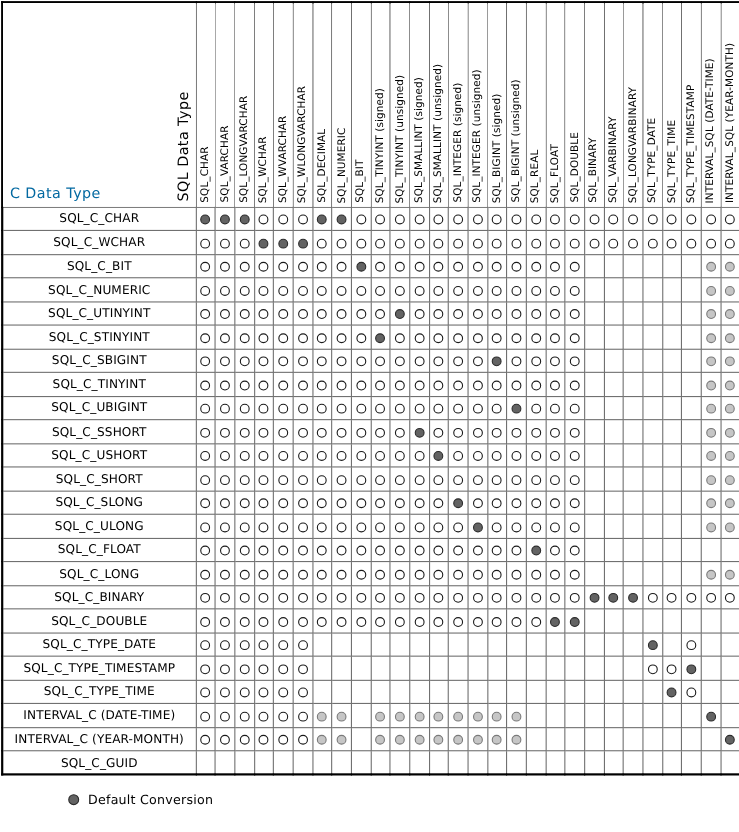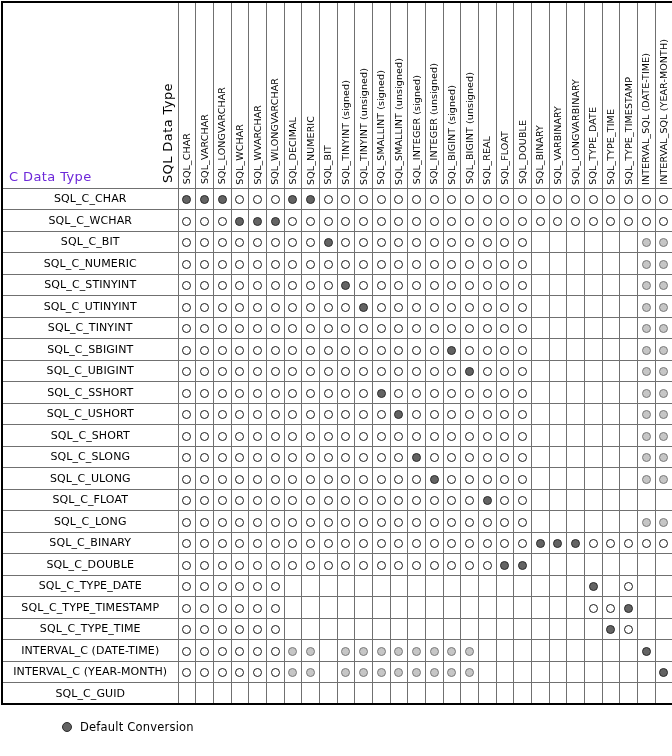--- a/index.html
+++ b/index.html
@@ -33,21 +33,21 @@
     border-bottom:2px solid #000;
     vertical-align:bottom;
   }
   .corner-c{
     position:absolute;
     left:6px;bottom:4px;
     font-size:13px;
     letter-spacing:.4px;
     white-space:nowrap;
     font-weight:normal;
-    color:#6d28d9;
+    color:#0369a1;
     text-align:center;
   }
   .corner-sql{
     position:absolute;
     right:3px;bottom:4px;
     writing-mode:vertical-rl;
     transform:rotate(180deg);
     font-size:13px;
     letter-spacing:.4px;
     white-space:nowrap;
@@ -338,20 +338,51 @@
           <td class="cell"></td>
           <td class="cell"></td>
           <td class="cell"></td>
           <td class="cell"></td>
           <td class="cell"></td>
           <td class="cell"></td>
           <td class="cell"><span class="mk light"></span></td>
           <td class="cell"><span class="mk light"></span></td>
         </tr>
         <tr>
+          <td class="rowlabel">SQL_C_UTINYINT</td>
+          <td class="cell"><span class="mk open"></span></td>
+          <td class="cell"><span class="mk open"></span></td>
+          <td class="cell"><span class="mk open"></span></td>
+          <td class="cell"><span class="mk open"></span></td>
+          <td class="cell"><span class="mk open"></span></td>
+          <td class="cell"><span class="mk open"></span></td>
+          <td class="cell"><span class="mk open"></span></td>
+          <td class="cell"><span class="mk open"></span></td>
+          <td class="cell"><span class="mk open"></span></td>
+          <td class="cell"><span class="mk open"></span></td>
+          <td class="cell"><span class="mk filled"></span></td>
+          <td class="cell"><span class="mk open"></span></td>
+          <td class="cell"><span class="mk open"></span></td>
+          <td class="cell"><span class="mk open"></span></td>
+          <td class="cell"><span class="mk open"></span></td>
+          <td class="cell"><span class="mk open"></span></td>
+          <td class="cell"><span class="mk open"></span></td>
+          <td class="cell"><span class="mk open"></span></td>
+          <td class="cell"><span class="mk open"></span></td>
+          <td class="cell"><span class="mk open"></span></td>
+          <td class="cell"></td>
+          <td class="cell"></td>
+          <td class="cell"></td>
+          <td class="cell"></td>
+          <td class="cell"></td>
+          <td class="cell"></td>
+          <td class="cell"><span class="mk light"></span></td>
+          <td class="cell"><span class="mk light"></span></td>
+        </tr>
+        <tr>
           <td class="rowlabel">SQL_C_STINYINT</td>
           <td class="cell"><span class="mk open"></span></td>
           <td class="cell"><span class="mk open"></span></td>
           <td class="cell"><span class="mk open"></span></td>
           <td class="cell"><span class="mk open"></span></td>
           <td class="cell"><span class="mk open"></span></td>
           <td class="cell"><span class="mk open"></span></td>
           <td class="cell"><span class="mk open"></span></td>
           <td class="cell"><span class="mk open"></span></td>
           <td class="cell"><span class="mk open"></span></td>
@@ -369,37 +400,37 @@
           <td class="cell"></td>
           <td class="cell"></td>
           <td class="cell"></td>
           <td class="cell"></td>
           <td class="cell"></td>
           <td class="cell"></td>
           <td class="cell"><span class="mk light"></span></td>
           <td class="cell"><span class="mk light"></span></td>
         </tr>
         <tr>
-          <td class="rowlabel">SQL_C_UTINYINT</td>
-          <td class="cell"><span class="mk open"></span></td>
-          <td class="cell"><span class="mk open"></span></td>
-          <td class="cell"><span class="mk open"></span></td>
-          <td class="cell"><span class="mk open"></span></td>
-          <td class="cell"><span class="mk open"></span></td>
-          <td class="cell"><span class="mk open"></span></td>
-          <td class="cell"><span class="mk open"></span></td>
-          <td class="cell"><span class="mk open"></span></td>
-          <td class="cell"><span class="mk open"></span></td>
-          <td class="cell"><span class="mk open"></span></td>
-          <td class="cell"><span class="mk filled"></span></td>
-          <td class="cell"><span class="mk open"></span></td>
-          <td class="cell"><span class="mk open"></span></td>
-          <td class="cell"><span class="mk open"></span></td>
-          <td class="cell"><span class="mk open"></span></td>
-          <td class="cell"><span class="mk open"></span></td>
+          <td class="rowlabel">SQL_C_SBIGINT</td>
+          <td class="cell"><span class="mk open"></span></td>
+          <td class="cell"><span class="mk open"></span></td>
+          <td class="cell"><span class="mk open"></span></td>
+          <td class="cell"><span class="mk open"></span></td>
+          <td class="cell"><span class="mk open"></span></td>
+          <td class="cell"><span class="mk open"></span></td>
+          <td class="cell"><span class="mk open"></span></td>
+          <td class="cell"><span class="mk open"></span></td>
+          <td class="cell"><span class="mk open"></span></td>
+          <td class="cell"><span class="mk open"></span></td>
+          <td class="cell"><span class="mk open"></span></td>
+          <td class="cell"><span class="mk open"></span></td>
+          <td class="cell"><span class="mk open"></span></td>
+          <td class="cell"><span class="mk open"></span></td>
+          <td class="cell"><span class="mk open"></span></td>
+          <td class="cell"><span class="mk filled"></span></td>
           <td class="cell"><span class="mk open"></span></td>
           <td class="cell"><span class="mk open"></span></td>
           <td class="cell"><span class="mk open"></span></td>
           <td class="cell"><span class="mk open"></span></td>
           <td class="cell"></td>
           <td class="cell"></td>
           <td class="cell"></td>
           <td class="cell"></td>
           <td class="cell"></td>
           <td class="cell"></td>
@@ -417,51 +448,20 @@
           <td class="cell"><span class="mk open"></span></td>
           <td class="cell"><span class="mk open"></span></td>
           <td class="cell"><span class="mk open"></span></td>
           <td class="cell"><span class="mk open"></span></td>
           <td class="cell"><span class="mk open"></span></td>
           <td class="cell"><span class="mk open"></span></td>
           <td class="cell"><span class="mk open"></span></td>
           <td class="cell"><span class="mk open"></span></td>
           <td class="cell"><span class="mk open"></span></td>
           <td class="cell"><span class="mk open"></span></td>
-          <td class="cell"><span class="mk open"></span></td>
-          <td class="cell"><span class="mk open"></span></td>
-          <td class="cell"><span class="mk open"></span></td>
-          <td class="cell"><span class="mk open"></span></td>
-          <td class="cell"></td>
-          <td class="cell"></td>
-          <td class="cell"></td>
-          <td class="cell"></td>
-          <td class="cell"></td>
-          <td class="cell"></td>
-          <td class="cell"><span class="mk light"></span></td>
-          <td class="cell"><span class="mk light"></span></td>
-        </tr>
-        <tr>
-          <td class="rowlabel">SQL_C_SBIGINT</td>
-          <td class="cell"><span class="mk open"></span></td>
-          <td class="cell"><span class="mk open"></span></td>
-          <td class="cell"><span class="mk open"></span></td>
-          <td class="cell"><span class="mk open"></span></td>
-          <td class="cell"><span class="mk open"></span></td>
-          <td class="cell"><span class="mk open"></span></td>
-          <td class="cell"><span class="mk open"></span></td>
-          <td class="cell"><span class="mk open"></span></td>
-          <td class="cell"><span class="mk open"></span></td>
-          <td class="cell"><span class="mk open"></span></td>
-          <td class="cell"><span class="mk open"></span></td>
-          <td class="cell"><span class="mk open"></span></td>
-          <td class="cell"><span class="mk open"></span></td>
-          <td class="cell"><span class="mk open"></span></td>
-          <td class="cell"><span class="mk open"></span></td>
-          <td class="cell"><span class="mk filled"></span></td>
           <td class="cell"><span class="mk open"></span></td>
           <td class="cell"><span class="mk open"></span></td>
           <td class="cell"><span class="mk open"></span></td>
           <td class="cell"><span class="mk open"></span></td>
           <td class="cell"></td>
           <td class="cell"></td>
           <td class="cell"></td>
           <td class="cell"></td>
           <td class="cell"></td>
           <td class="cell"></td>

